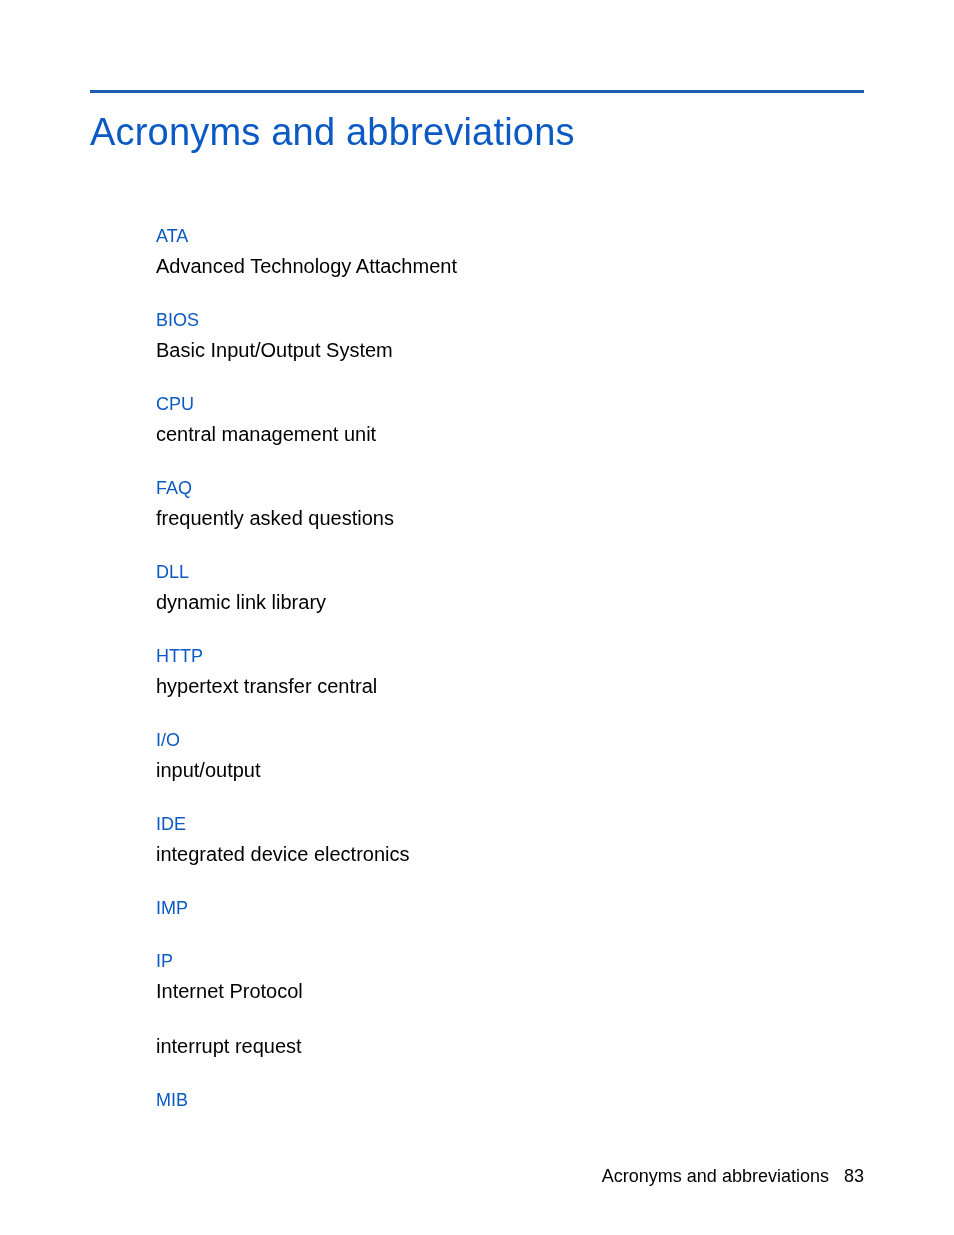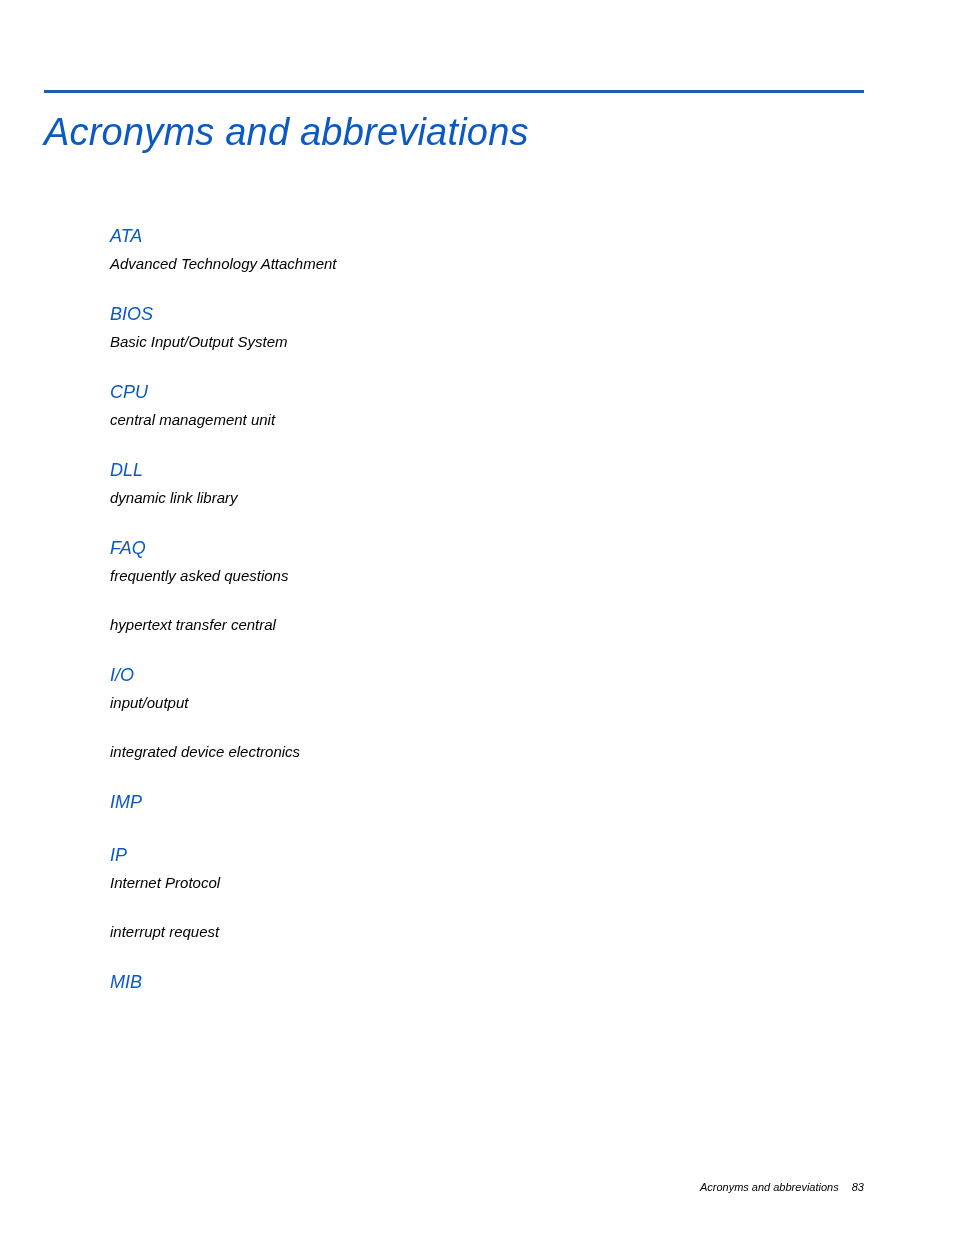--- a/index.html
+++ b/index.html
@@ -7,22 +7,21 @@
     width: 954px;
     height: 1235px;
     background: #ffffff;
     font-family: "Futura", "Trebuchet MS", "Segoe UI", Arial, sans-serif;
     color: #000;
   }
   .page {
     position: relative;
     width: 954px;
     height: 1235px;
-    padding: 90px 90px 0 44px;
-    font-style: italic;
+    padding: 90px 90px 0 90px;
   }
   .rule {
     border: none;
     border-top: 3px solid #1a5fb4;
     margin-bottom: 18px;
   }
   .page-title {
     font-size: 38px;
     font-weight: 400;
     color: #0a59c4;
@@ -36,29 +35,29 @@
     margin-bottom: 22px;
     margin-top: 32px;
   }
   .term {
     font-size: 18px;
     color: #0a59c4;
     font-weight: 400;
     margin-bottom: 8px;
   }
   .definition {
-    font-size: 15px;
+    font-size: 20px;
     color: #000;
     font-weight: 400;
   }
   .footer {
     position: absolute;
-    bottom: 42px;
+    bottom: 48px;
     right: 90px;
-    font-size: 11px;
+    font-size: 18px;
     color: #000;
   }
   .footer .pn { margin-left: 10px; }
 </style>
 </head>
 <body>
 
 <div class="page">
   <hr class="rule">
   <h1 class="page-title">Acronyms and abbreviations</h1>
@@ -74,39 +73,41 @@
       <div class="term">BIOS</div>
       <div class="definition">Basic Input/Output System</div>
     </div>
 
     <div class="entry">
       <div class="term">CPU</div>
       <div class="definition">central management unit</div>
     </div>
 
     <div class="entry">
+      <div class="term">FAQ</div>
+      <div class="definition">frequently asked questions</div>
+    </div>
+
+    <div class="entry">
       <div class="term">DLL</div>
       <div class="definition">dynamic link library</div>
     </div>
 
     <div class="entry">
-      <div class="term">FAQ</div>
-      <div class="definition">frequently asked questions</div>
-    </div>
-
-    <div class="entry">
+      <div class="term">HTTP</div>
       <div class="definition">hypertext transfer central</div>
     </div>
 
     <div class="entry">
       <div class="term">I/O</div>
       <div class="definition">input/output</div>
     </div>
 
     <div class="entry">
+      <div class="term">IDE</div>
       <div class="definition">integrated device electronics</div>
     </div>
 
     <div class="entry">
       <div class="term">IMP</div>
     </div>
 
     <div class="entry">
       <div class="term">IP</div>
       <div class="definition">Internet Protocol</div>

